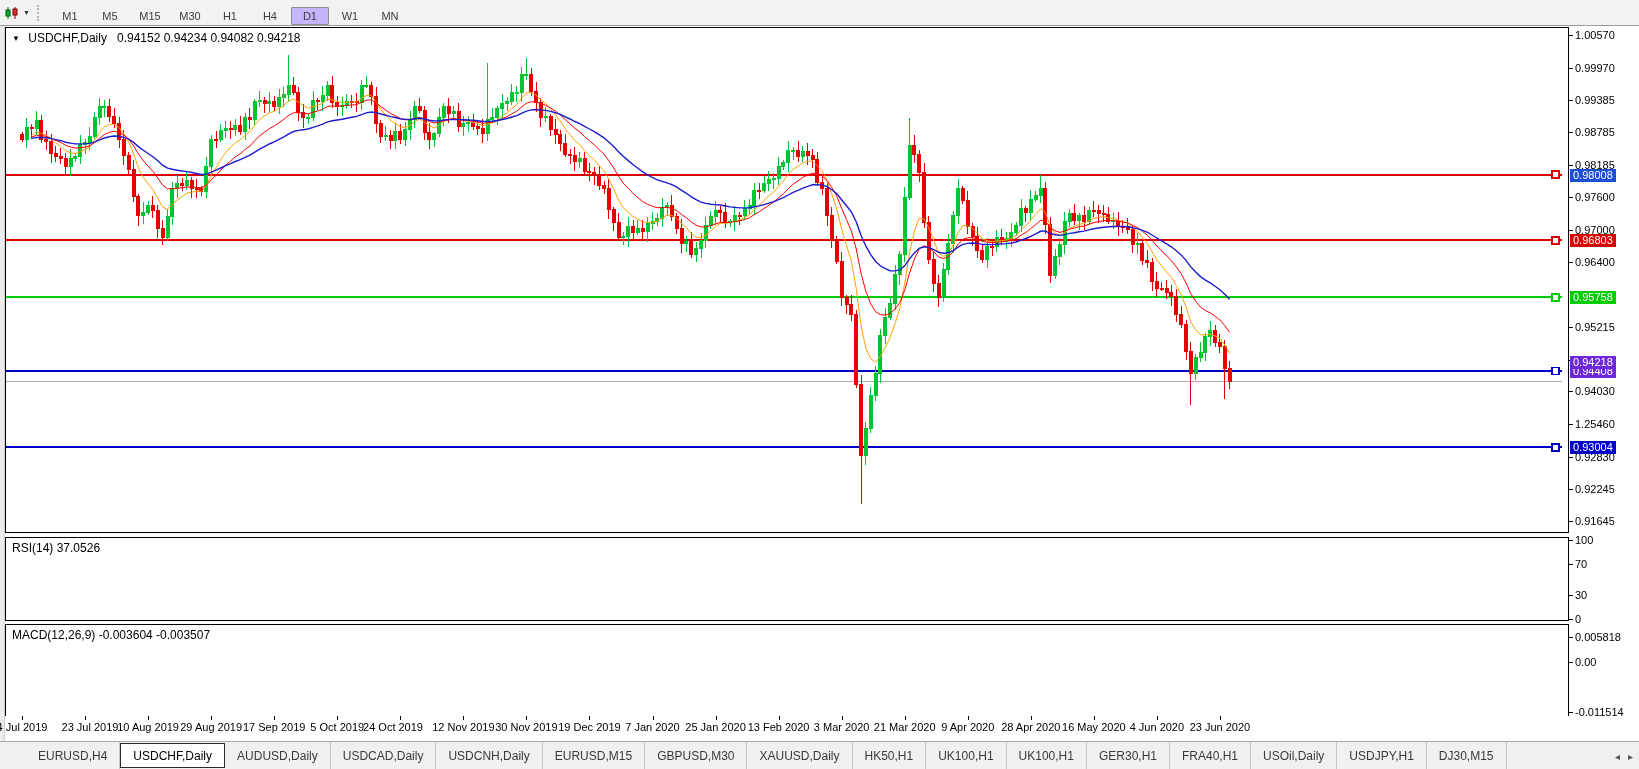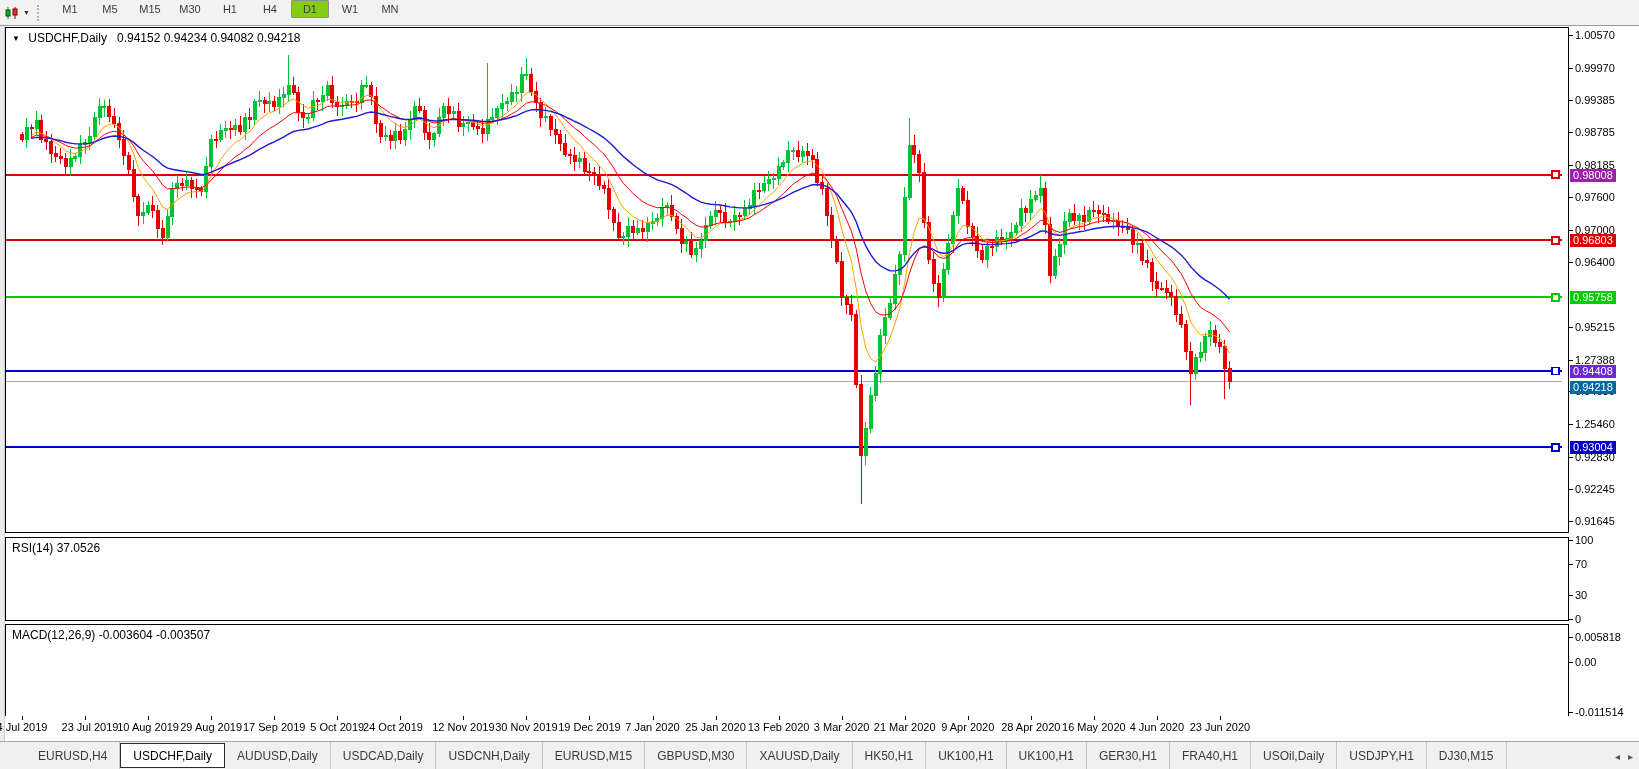--- a/index.html
+++ b/index.html
@@ -2,26 +2,26 @@
 <html><head>
 <meta charset="utf-8">
 <style>
   html,body{margin:0;padding:0;background:#fff;}
   body{width:1639px;height:769px;overflow:hidden;font-family:"Liberation Sans",sans-serif;}
   #app{position:relative;width:1639px;height:769px;background:#fff;}
 
   
   .toolbar{position:absolute;left:0;top:0;width:1639px;height:26px;background:#f2f2f2;
            border-bottom:1px solid #9a9a9a;display:flex;align-items:center;box-sizing:border-box;}
-  .tool-group{display:flex;align-items:flex-start;height:100%;padding:0 4px;}
+  .tool-group{display:flex;align-items:flex-end;height:100%;padding:0 4px;}
   .chart-type-btn{display:flex;align-items:center;gap:3px;padding:2px 4px;}
   .grip{height:16px;border-left:2px dotted #b4b4b4;margin:0 7px 0 3px;}
   .tf-btn{min-width:24px;padding:2px 6px;margin:0 1px;font-size:11px;color:#3c3c3c;text-align:center;
           border:1px solid transparent;border-radius:1px;cursor:default;}
-  .tf-btn.active{background:#84cc16;border:1px solid #8f8f8f;}
+  .tf-btn.active{background:#c4b5fd;border:1px solid #8f8f8f;}
   .dd-arrow{font-size:7px;color:#333;}
 
   
   .pane{position:absolute;left:5px;width:1564px;background:#fff;border:1px solid #000;box-sizing:border-box;}
   #pane-main{top:27px;height:506px;}
   #pane-rsi{top:537px;height:84px;}
   #pane-macd{top:624px;height:93px;}
   .pane svg{position:absolute;left:0;top:0;}
   .pane-label{position:absolute;left:6px;top:3px;font-size:12px;color:#000;z-index:5;white-space:nowrap;text-align:center;}
   .title-tri{font-size:8px;margin-right:5px;position:relative;top:-1px;}
@@ -914,26 +914,26 @@
       <div class="tick-mark" style="top:365.43000000000006px"></div>
       <div class="tick-label" style="top:359.43000000000006px">0.94030</div>
       <div class="tick-mark" style="top:398.1300000000001px"></div>
       <div class="tick-label" style="top:392.1300000000001px">1.25460</div>
       <div class="tick-mark" style="top:430.83000000000015px"></div>
       <div class="tick-label" style="top:424.83000000000015px">0.92830</div>
       <div class="tick-mark" style="top:462.71250000000026px"></div>
       <div class="tick-label" style="top:456.71250000000026px">0.92245</div>
       <div class="tick-mark" style="top:495.41250000000036px"></div>
       <div class="tick-label" style="top:489.41250000000036px">0.91645</div>
-      <div class="lvl-label" style="top:142.62900000000047px;background:#a21caf">0.98008</div>
+      <div class="lvl-label" style="top:142.62900000000047px;background:#1d4ed8">0.98008</div>
       <div class="lvl-label" style="top:208.30150000000052px;background:#DD0000">0.96803</div>
       <div class="lvl-label" style="top:265.2540000000003px;background:#00CC00">0.95758</div>
       <div class="lvl-label" style="top:338.82900000000006px;background:#6d28d9">0.94408</div>
       <div class="lvl-label" style="top:415.3470000000003px;background:#0000C8">0.93004</div>
-      <div class="lvl-label" style="top:355px;background:#0369a1">0.94218</div>
+      <div class="lvl-label" style="top:330px;background:#6d28d9">0.94218</div>
       <div class="tick-label" style="top:508px">100</div>
       <div class="tick-mark" style="top:514px"></div>
       <div class="tick-label" style="top:531.7px">70</div>
       <div class="tick-mark" style="top:537.7px"></div>
       <div class="tick-label" style="top:563.3px">30</div>
       <div class="tick-mark" style="top:569.3px"></div>
       <div class="tick-label" style="top:587px">0</div>
       <div class="tick-mark" style="top:593px"></div>
       <div class="tick-mark" style="top:610.825514px"></div>
       <div class="tick-label" style="top:604.825514px">0.005818</div>

